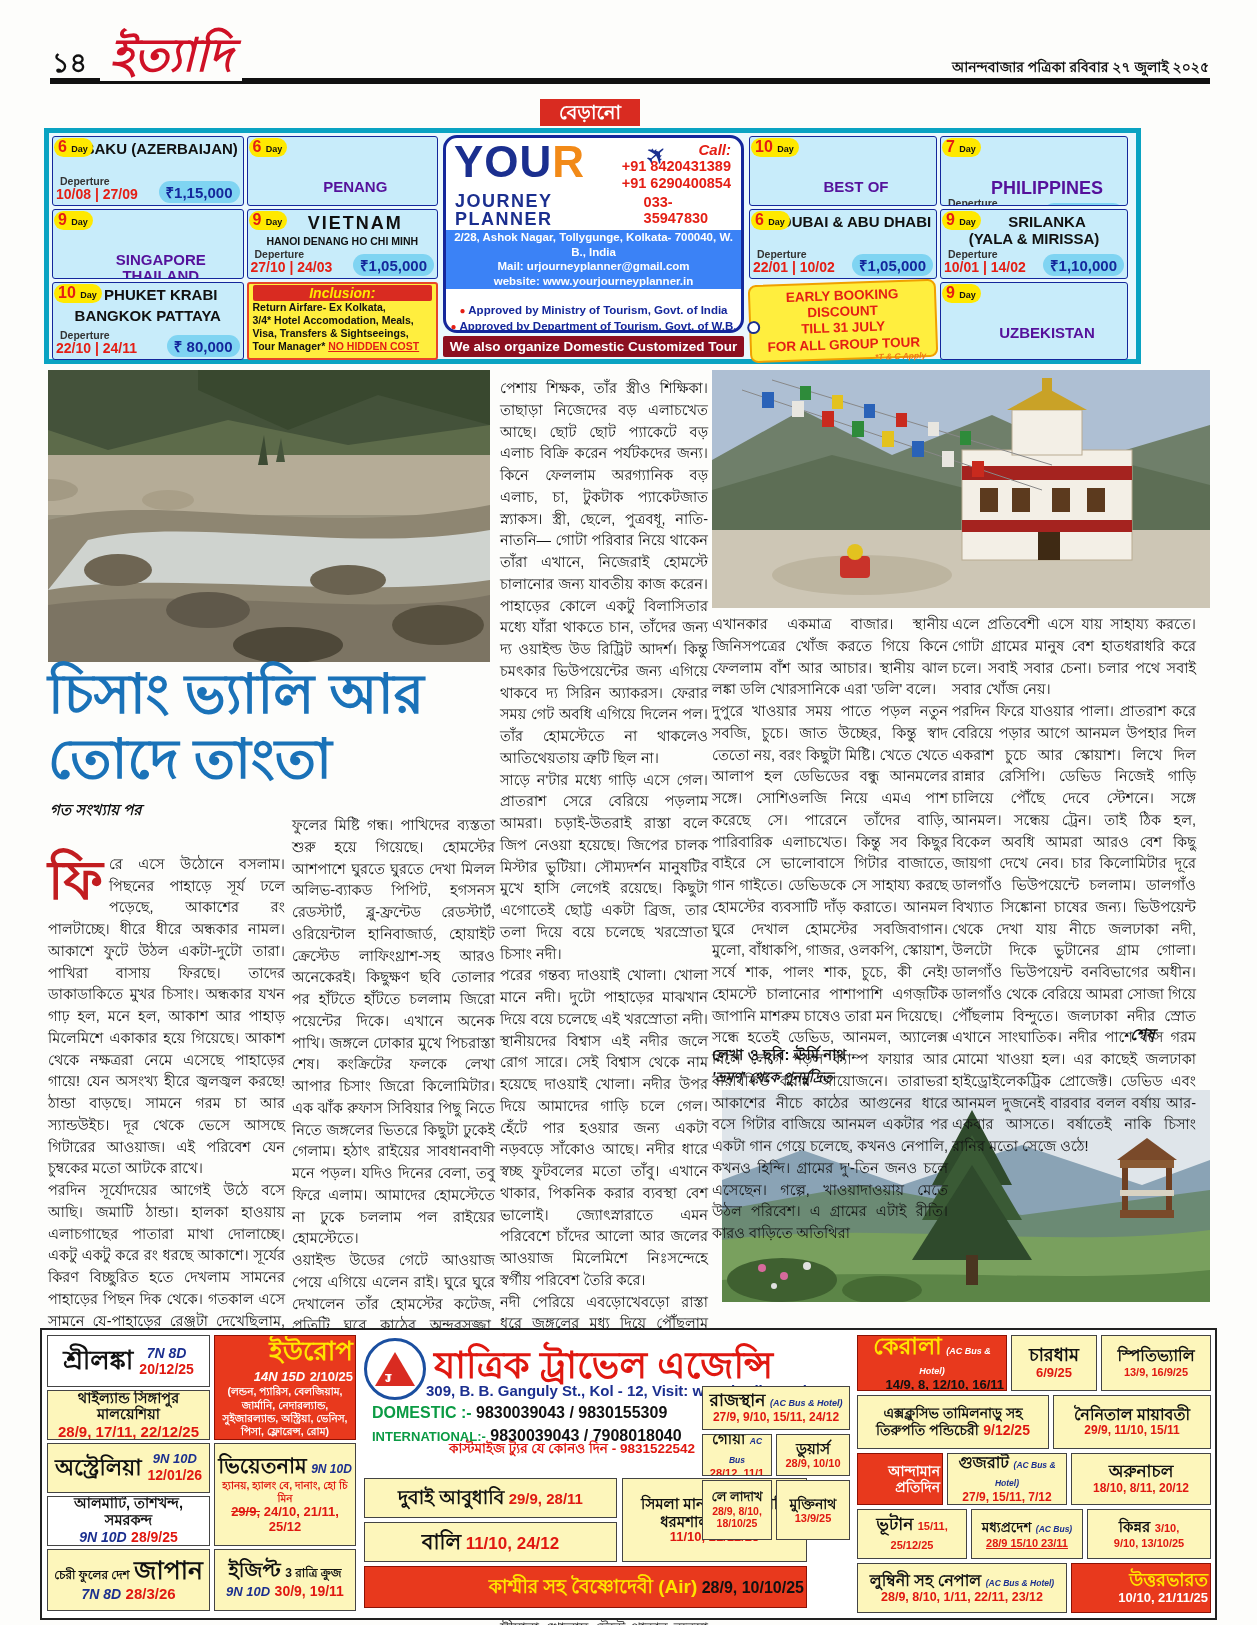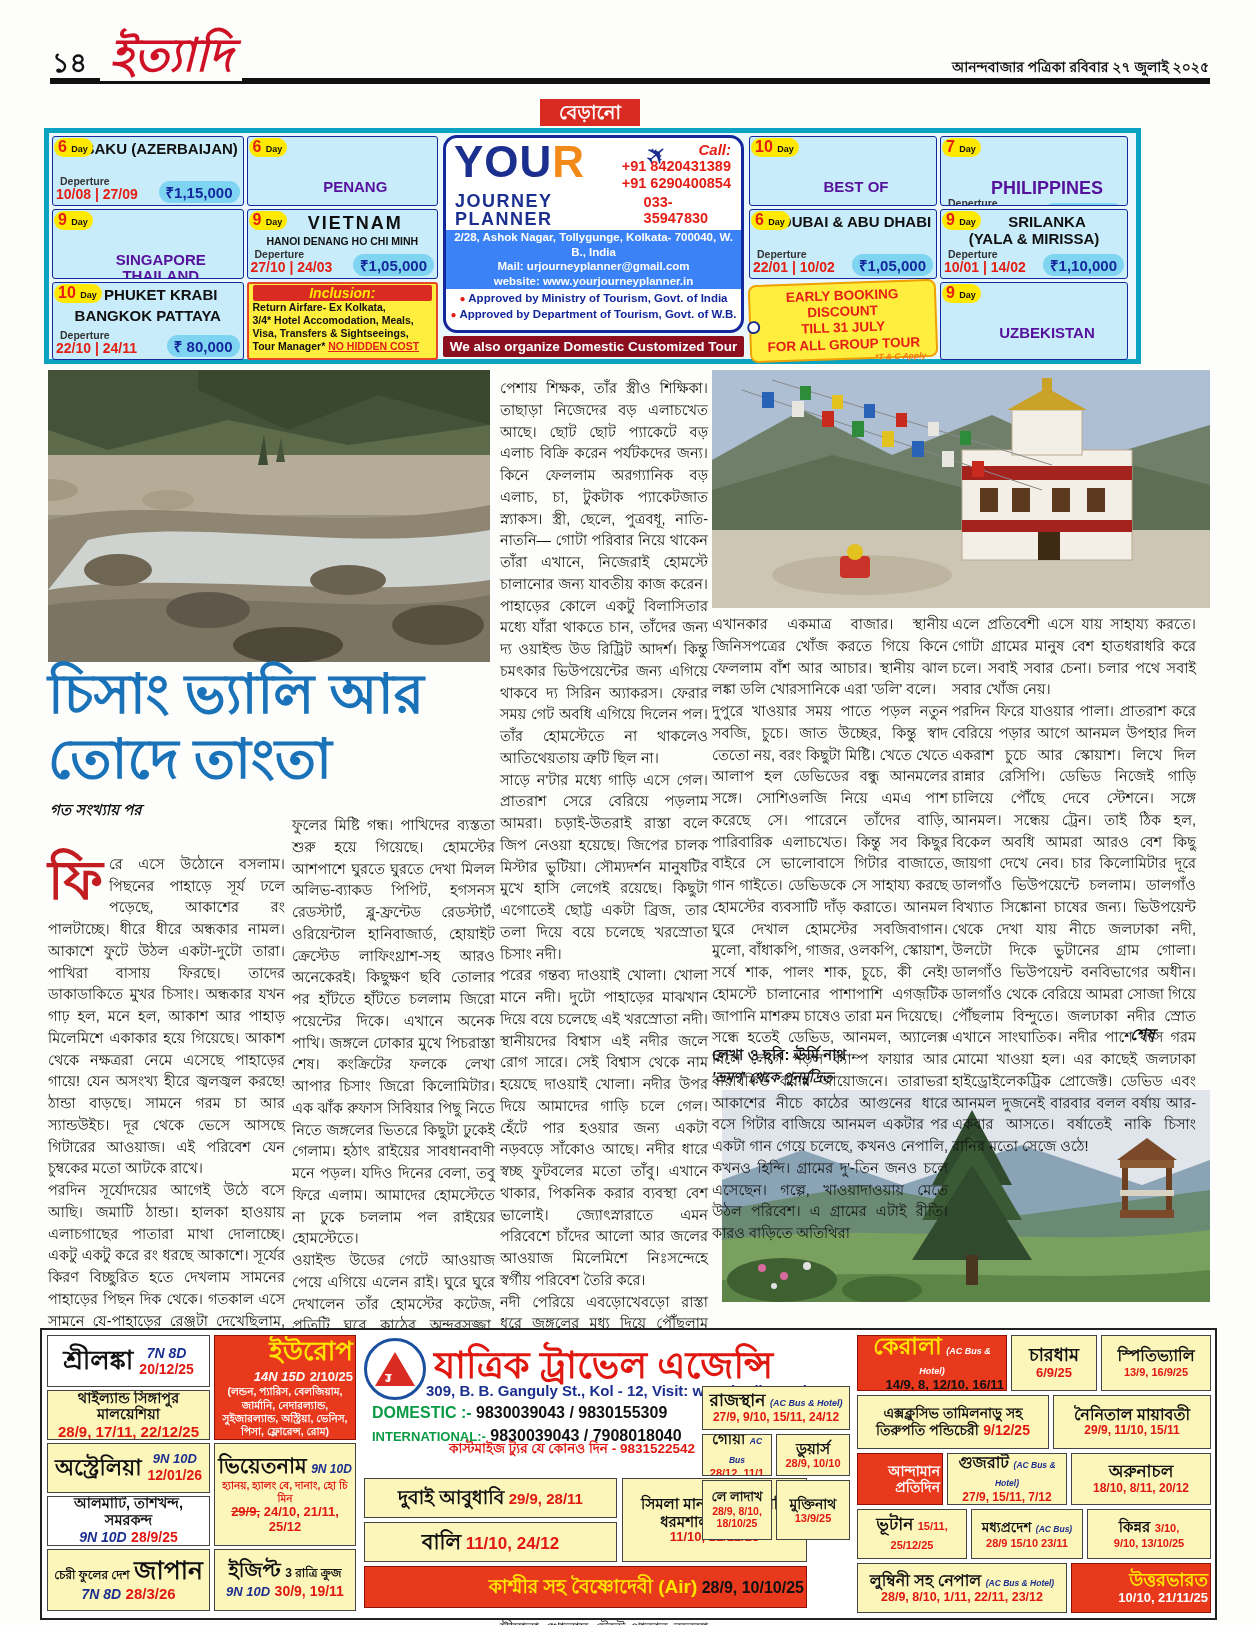--- a/index.html
+++ b/index.html
@@ -51,21 +51,21 @@
   .logo-row { display:flex; padding:3px 6px 0 8px; }
   .logo-your { font-size:44px; font-weight:900; color:#1b2f8f; line-height:0.95; letter-spacing:1px;}
   .logo-your .r { color:#f28a18; }
   .plane { position:absolute; left:200px; top:2px; font-size:26px; color:#1b2f8f; transform:rotate(-40deg); }
   .call-block { margin-left:auto; text-align:right; padding-right:4px; line-height:1.15; }
   .call-label { color:#e41e14; font-style:italic; font-weight:900; font-size:15px; }
   .call-num { color:#e41e14; font-weight:900; font-size:14.5px; }
   .logo-sub { font-size:18px; font-weight:900; color:#1b2f8f; letter-spacing:1.5px; padding:0 0 2px 9px; line-height:1;}
   .addr-bar { background:#3b82f6; color:#fff; text-align:center; font-weight:bold; font-size:11.5px; line-height:1.3;
               padding:0 2px; }
-  .approve { text-align:center; font-weight:bold; color:#14279b; font-size:11.5px; line-height:1.35; padding-top:2px;}
+  .approve { text-align:center; font-weight:bold; color:#14279b; font-size:11.5px; line-height:1.35; padding-top:14px;}
   .approve .dot { color:#e41e14; font-size:10px; }
   .maroon-bar { margin-top:3px; background:#8c0f20; color:#fff; text-align:center; font-weight:bold; font-size:13.5px;
                 padding:3px 0; border-radius:2px;}
 
   .early-tag { background:#ffee3e; border:2px solid #f0a000; border-radius:8px; transform:rotate(-2deg);
                text-align:center; color:#e41e14; font-weight:900; padding:4px 2px 1px; position:relative; }
   .early-tag .e1 { font-size:13.5px; line-height:1.2; }
   .early-tag .e4 { font-size:8.5px; color:#f07818; text-align:right; padding-right:8px; font-style:italic;}
   .early-tag::before { content:""; position:absolute; left:-4px; top:34px; width:9px; height:9px; background:#fff;
                border:2px solid #1b2f8f; border-radius:50%; }
@@ -545,21 +545,21 @@
     </div>
     <div class="bx" style="left:1029px;top:123px;width:140px;height:52px;">
       <div class="bt" style="font-size:17px;">অরুনাচল</div>
       <div class="bd" style="font-size:12px;">18/10, 8/11, 20/12</div>
     </div>
     <div class="bx" style="left:815px;top:179px;width:110px;height:50px;">
       <div><span class="bt" style="font-size:17px;">ভূটান</span> <span class="bd" style="font-size:11px;">15/11, 25/12/25</span></div>
     </div>
     <div class="bx" style="left:929px;top:179px;width:112px;height:50px;">
       <div><span class="bt" style="font-size:13.5px;">মধ্যপ্রদেশ</span> <span class="bdur" style="font-size:8.5px;">(AC Bus)</span></div>
-      <div class="bd" style="font-size:11px;">28/9 15/10 23/11</div>
+      <div class="bd" style="font-size:11px;text-decoration:underline;">28/9 15/10 23/11</div>
     </div>
     <div class="bx" style="left:1045px;top:179px;width:124px;height:50px;">
       <div><span class="bt" style="font-size:15px;">কিন্নর</span> <span class="bd" style="font-size:11px;">3/10,</span></div>
       <div class="bd" style="font-size:11px;">9/10, 13/10/25</div>
     </div>
     <div class="bx" style="left:815px;top:233px;width:210px;height:50px;">
       <div><span class="bt" style="font-size:16px;">লুম্বিনী সহ নেপাল</span> <span class="bdur" style="font-size:8.5px;">(AC Bus &amp; Hotel)</span></div>
       <div class="bd" style="font-size:12.5px;">28/9, 8/10, 1/11, 22/11, 23/12</div>
     </div>
     <div class="bx red" style="left:1029px;top:233px;width:140px;height:50px;">

